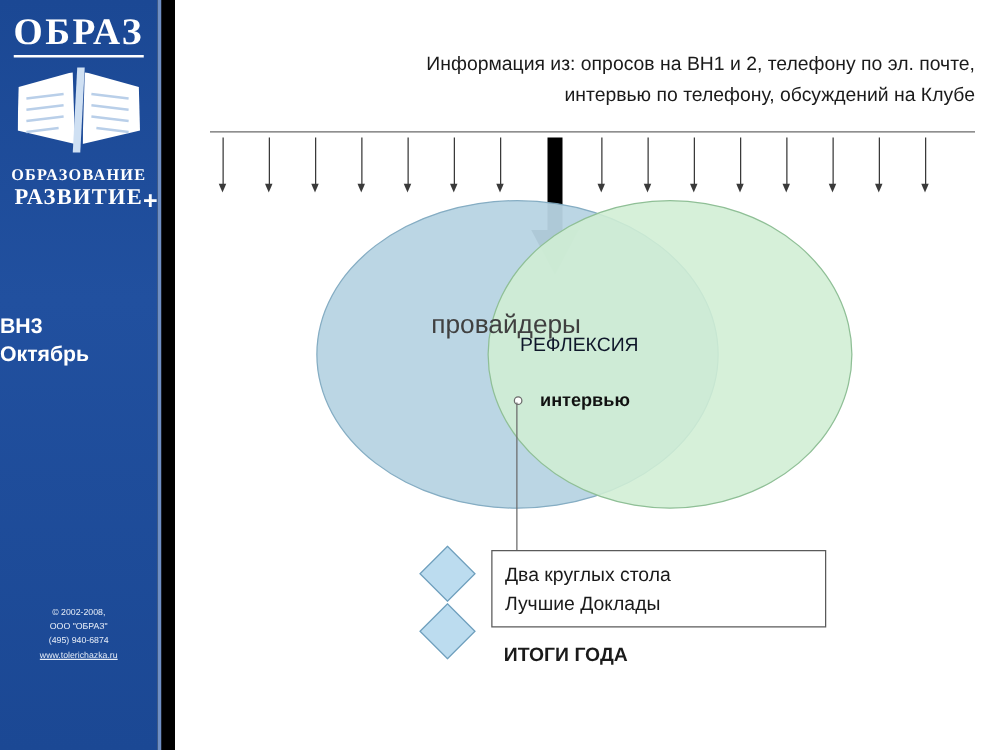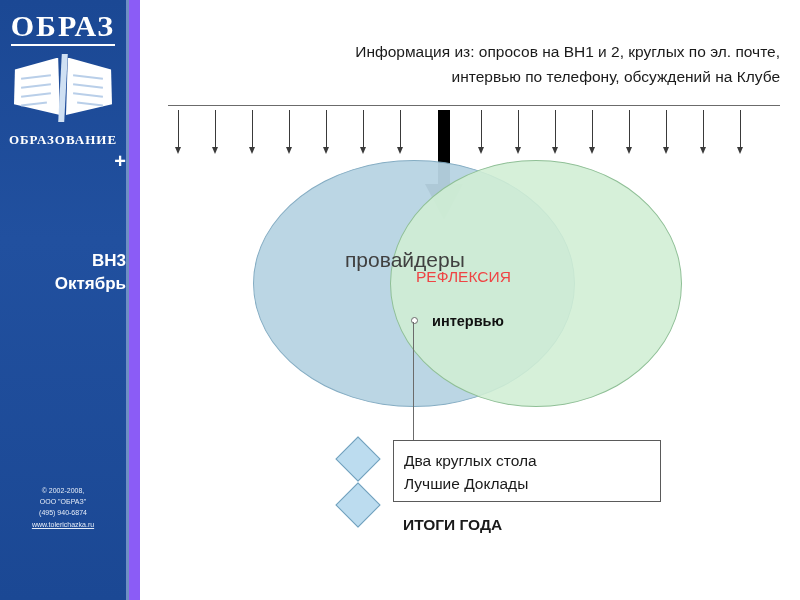--- a/index.html
+++ b/index.html
@@ -15,21 +15,21 @@
     position: relative;
   }
 
   
   #sidebar {
     position: absolute;
     left: 0;
     top: 0;
     width: 140px;
     height: 600px;
-    background: #8b5cf6;
+    background: #000000;
   }
   #sidebar-band {
     position: absolute;
     left: 0;
     top: 0;
     width: 126px;
     height: 600px;
     background: #1f4e9c;
     background: linear-gradient(180deg, #1b4894 0%, #21509f 40%, #1b4894 100%);
   }
@@ -126,21 +126,21 @@
     color: #ffffff;
     font-size: 20px;
     font-weight: bold;
   }
 
   #sidebar-title {
     position: absolute;
     left: 0;
     top: 250px;
     width: 126px;
-    text-align: right;
+    text-align: left;
     color: #ffffff;
     font-size: 17px;
     font-weight: bold;
     line-height: 1.35;
   }
 
   #sidebar-footer {
     position: absolute;
     left: 0;
     top: 485px;
@@ -260,21 +260,21 @@
   #label-providers {
     left: 345px;
     top: 248px;
     color: #404040;
     font-size: 21px;
   }
   #label-reflection {
     left: 416px;
     top: 268px;
     font-size: 15.5px;
-    color: #ef4444;
+    color: #0f172a;
   }
   #label-customers {
     left: 432px;
     top: 313px;
     font-size: 14.5px;
     font-weight: bold;
     color: #111111;
   }
 
   
@@ -375,38 +375,39 @@
         <div class="ln" style="left:10px; top:33px; width:30px; transform:rotate(-7deg);"></div>
         <div class="ln" style="left:10px; top:42px; width:30px; transform:rotate(-7deg);"></div>
         <div class="ln" style="left:10px; top:51px; width:26px; transform:rotate(-7deg);"></div>
         <div class="ln" style="left:62px; top:24px; width:30px; transform:rotate(7deg);"></div>
         <div class="ln" style="left:62px; top:33px; width:30px; transform:rotate(7deg);"></div>
         <div class="ln" style="left:62px; top:42px; width:30px; transform:rotate(7deg);"></div>
         <div class="ln" style="left:66px; top:51px; width:26px; transform:rotate(7deg);"></div>
       </div>
     </div>
     <div id="logo-sub1">ОБРАЗОВАНИЕ</div>
+    <div id="logo-sub2">РАЗВИТИЕ</div>
   </div>
   <div id="logo-plus">+</div>
 
   <div id="sidebar-title">
     <div>ВН3</div>
     <div>Октябрь</div>
   </div>
 
   <div id="sidebar-footer">
     <div>© 2002-2008,</div>
     <div>ООО "ОБРАЗ"</div>
     <div>(495) 940-6874</div>
     <div class="url">www.tolerichazka.ru</div>
   </div>
 </div>
 
 <div id="header">
-  <span class="line1">Информация из: опросов на ВН1 и 2, круглых по эл. почте,</span>
+  <span class="line1">Информация из: опросов на ВН1 и 2, телефону по эл. почте,</span>
   <span class="line2">интервью по телефону, обсуждений на Клубе</span>
 </div>
 <div id="header-rule"></div>
 
 <div id="arrow-row">
   <div class="small-arrow" style="left:10px;"></div>
   <div class="small-arrow" style="left:47px;"></div>
   <div class="small-arrow" style="left:84px;"></div>
   <div class="small-arrow" style="left:121px;"></div>
   <div class="small-arrow" style="left:158px;"></div>

